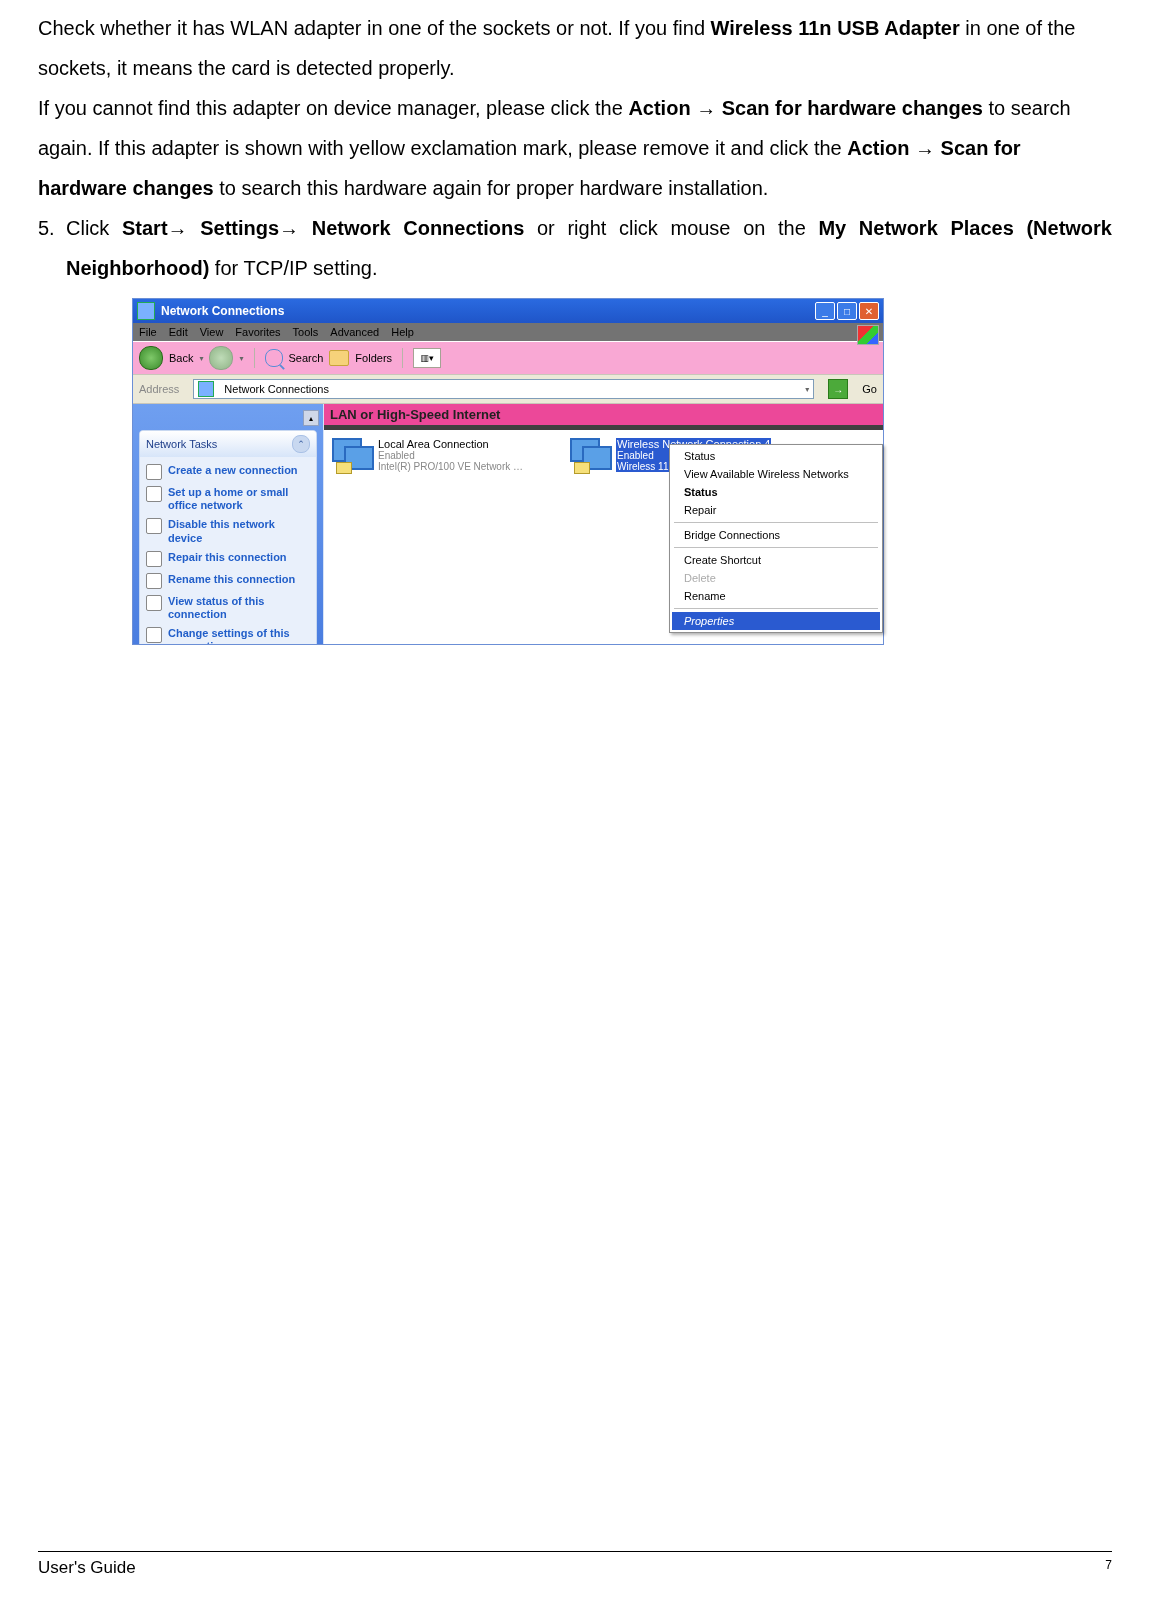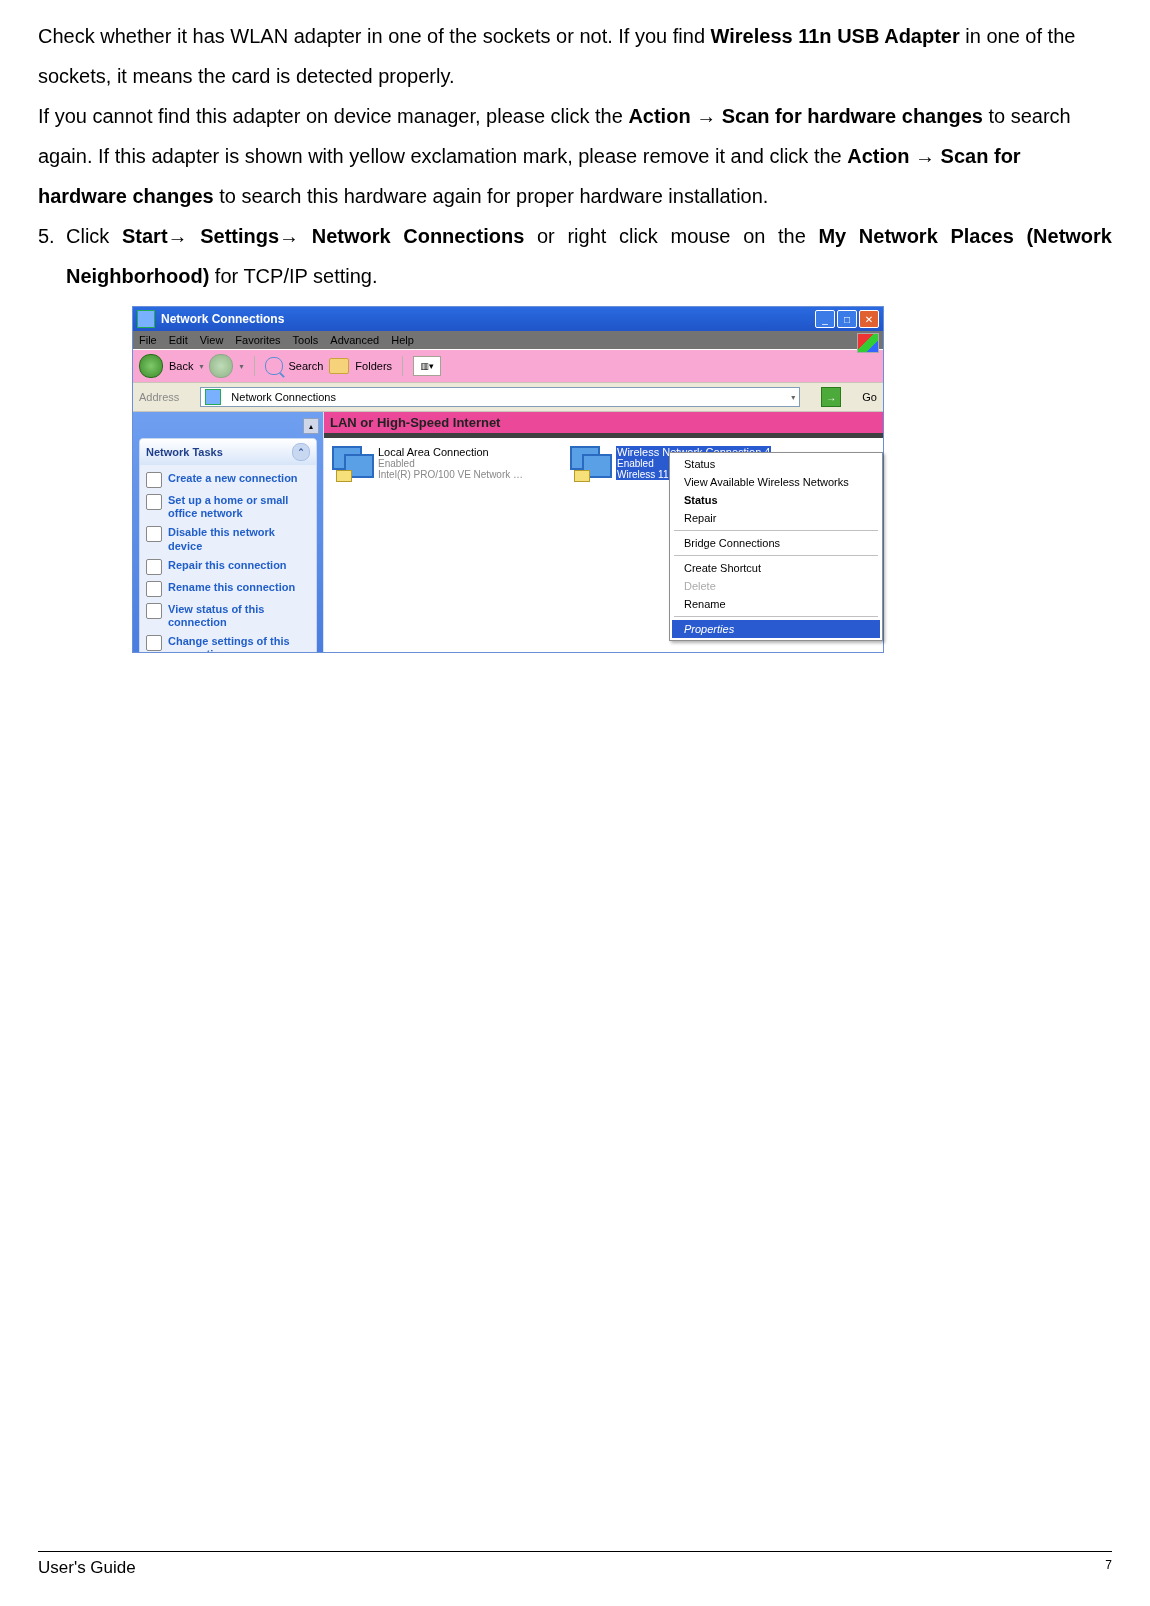--- a/index.html
+++ b/index.html
@@ -1,16 +1,16 @@
 <!DOCTYPE html>
 <html><head>
 <meta charset="utf-8">
 <style>
   body { margin:0; font-family:Arial,Helvetica,sans-serif; background:#fff; color:#000; }
-  .page { width:1150px; height:1606px; position:relative; box-sizing:border-box; padding:16px 38px; }
+  .page { width:1150px; height:1606px; position:relative; box-sizing:border-box; padding:8px 38px; }
   .body-text { font-size:20px; line-height:2.0; }
   .para { margin:0 0 0 0; text-align:left; }
   .indent { padding-left:0px; }
   .step5 { display:flex; text-align:justify; }
   .step5-num { width:28px; flex:0 0 28px; }
   .step5-body { flex:1; }
   .screenshot { margin:10px 0 0 94px; width:750px; border:1px solid #6b8fd6; font-family:Tahoma,Verdana,sans-serif; font-size:11px; color:#000; position:relative; }
   .titlebar { background:linear-gradient(#2a6ae0,#1f55c8); height:24px; display:flex; align-items:center; padding:0 4px; }
   .titlebar-icon { width:16px; height:16px; background:#7ab1ff; border:1px solid #2a5; margin-right:6px; }
   .titlebar-text { color:#fff; font-weight:bold; font-size:12px; }
@@ -21,28 +21,28 @@
   .menubar { background:#737373; border-bottom:1px solid #fff; padding:3px 6px; display:flex; gap:12px; position:relative; }
   .xp-flag { position:absolute; right:4px; top:2px; width:20px; height:18px; background:linear-gradient(135deg,#e33 0 40%,#3c3 40% 70%,#36f 70% 100%); border:1px solid #aaa; }
   .toolbar { background:#f9a8d4; border-bottom:1px solid #c9c6b9; padding:4px 6px; display:flex; align-items:center; gap:6px; }
   .tb-back { width:22px; height:22px; border-radius:11px; background:radial-gradient(#7fc96a,#3a8a2a); border:1px solid #2a6a1a; }
   .tb-fwd  { width:22px; height:22px; border-radius:11px; background:radial-gradient(#bfdcb8,#8fb386); border:1px solid #8fa789; }
   .tb-sep  { width:1px; height:20px; background:#b8b5a8; margin:0 4px; }
   .tb-search-ico { width:16px;height:16px;border:1.5px solid #5b8dd6;border-radius:8px;position:relative;}
   .tb-search-ico:after{content:"";position:absolute;width:6px;height:2px;background:#5b8dd6;bottom:-2px;right:-3px;transform:rotate(45deg);}
   .tb-fold-ico { width:18px;height:14px;background:#f6d27a;border:1px solid #c8a43a;border-radius:2px; }
   .tb-view-ico { width:26px;height:18px;border:1px solid #a5a294;background:#fff;display:flex;align-items:center;justify-content:center;}
-  .addrbar { background:#ece9d8; padding:4px 6px; display:flex; align-items:center; gap:21px; border-bottom:1px solid #c9c6b9;}
+  .addrbar { background:#ece9d8; padding:4px 6px; display:flex; align-items:center; gap:14px; border-bottom:1px solid #c9c6b9;}
   .addr-field { flex:1; background:#fff; border:1px solid #7f9db9; height:18px; display:flex; align-items:center; padding:0 4px; gap:4px; }
   .go-btn { width:18px;height:18px;background:#4caa3a;border:1px solid #2a7a1a;color:#fff;display:flex;align-items:center;justify-content:center;font-size:10px;}
   .content { display:flex; height:240px; background:#fff; }
   .taskbarcol { width:190px; background:linear-gradient(#6f9ff0,#4a7de0); padding:6px 0 0 0; overflow:hidden; border-right:1px solid #d6e3f7;}
   .scroll-arrow { width:14px;height:14px;background:#cfd7e8;border:1px solid #8fa0c0;margin:0 0 4px 170px;font-size:8px;display:flex;align-items:center;justify-content:center;}
   .taskbox { background:#e9f0fb; margin:0 6px 8px 6px; border:1px solid #c8d8f0; border-radius:4px; overflow:hidden;}
-  .taskbox-hd { background:linear-gradient(#fff,#d7e5f9); color:#1f3f8a; font-weight:bold; padding:4px 6px; display:flex; align-items:center; gap:6px;}
+  .taskbox-hd { background:linear-gradient(#fff,#d7e5f9); color:#1f3f8a; font-weight:normal; padding:4px 6px; display:flex; align-items:center; gap:6px;}
   .taskbox-hd .chev { margin-left:auto; width:16px;height:16px;border-radius:8px;background:#c8d8f0;color:#33599e;display:flex;align-items:center;justify-content:center;font-size:9px; border:1px solid #a9c1e6;}
   .tasklist { padding:4px 6px; }
   .tasklink { display:flex; align-items:flex-start; gap:6px; color:#215ec9; padding:3px 0; line-height:1.2;font-weight:bold;}
   .ti { width:14px;height:14px;border:1px solid #888;background:#fff;flex:0 0 14px;border-radius:2px;}
   .mainpane { flex:1; background:#fff; position:relative; }
   .section-hd { background:#ec4899; border-bottom:5px solid #404040; padding:3px 6px; font-weight:bold; font-size:13px; color:#222; }
   .conn-row { display:flex; gap:18px; padding:8px 8px; }
   .conn { display:flex; gap:6px; align-items:flex-start; width:220px;}
   .conn-ico { width:40px;height:36px; position:relative; }
   .conn-ico .mon { width:26px;height:20px;background:#5aa0e7;border:2px solid #2a6ac0;position:absolute;top:0;left:0;}

